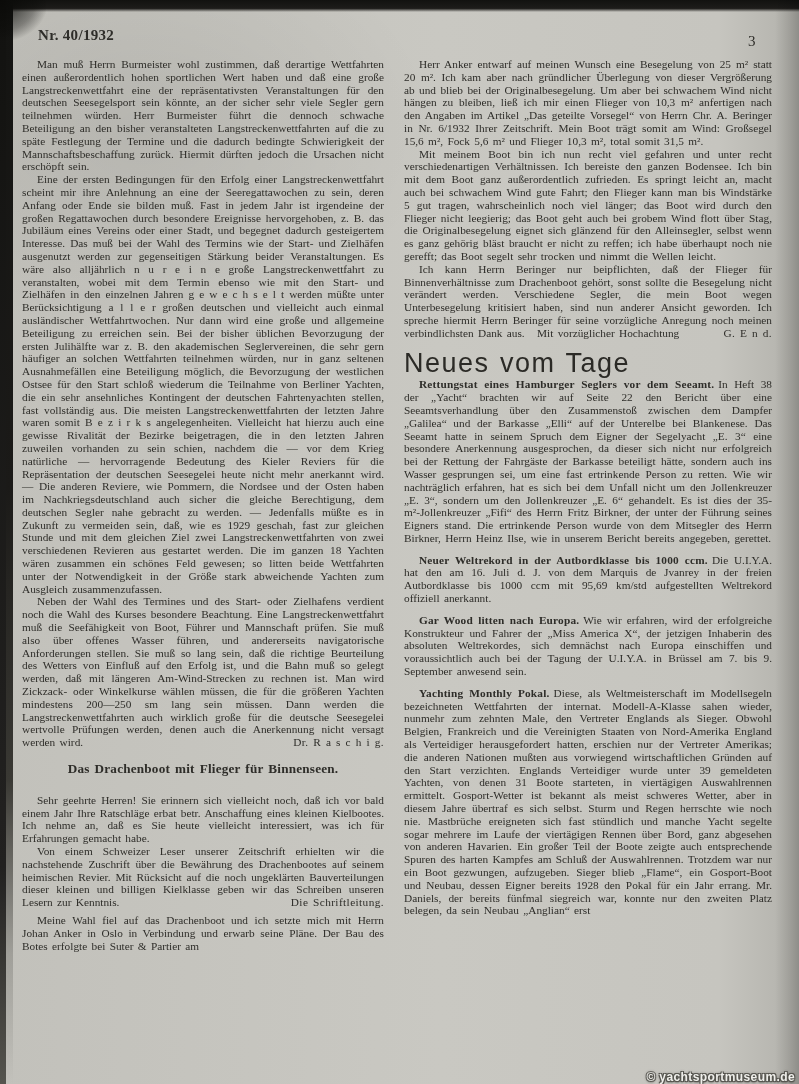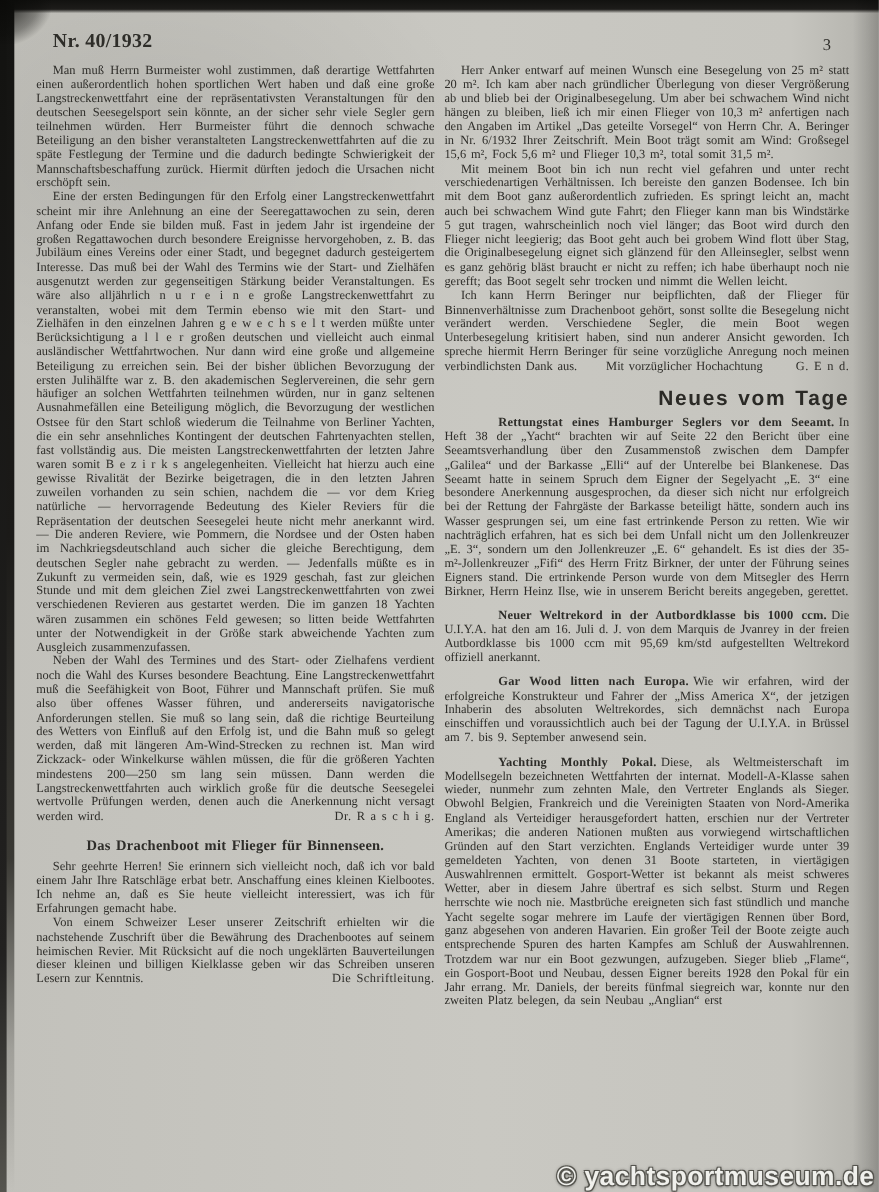--- a/index.html
+++ b/index.html
@@ -28,56 +28,56 @@
   }
   .corner-blob {
     position: absolute; top: 0; left: 0; width: 46px; height: 40px;
     background: radial-gradient(ellipse at 0% 0%, rgba(10,10,8,0.9), rgba(10,10,8,0.35) 55%, transparent 75%);
   }
   .edge-right {
     position: absolute; top: 0; right: 0; width: 24px; height: 100%;
     background: linear-gradient(to right, rgba(0,0,0,0) 0%, rgba(0,0,0,0.10) 55%, rgba(0,0,0,0.20) 100%);
   }
   .header-issue {
-    position: absolute; left: 48px; top: 27px;
-    font-size: 18px; font-weight: bold; letter-spacing: 0.3px;
+    position: absolute; left: 38px; top: 27px;
+    font-size: 15px; font-weight: bold; letter-spacing: 0.3px;
   }
   .header-pageno {
     position: absolute; left: 748px; top: 33px;
     font-size: 15px;
   }
   .col {
     position: absolute; top: 58px;
     font-size: 11.3px; line-height: 12.8px;
     text-align: justify; word-spacing: 1.5px;
     hyphens: auto;
   }
-  .col-left  { left: 33px;  width: 362px; }
+  .col-left  { left: 22px;  width: 362px; }
   .col-right { left: 404px; width: 368px; }
   .col p { margin: 0; }
   .indent { text-indent: 15px; }
   .gap-top { margin-top: 5px !important; }
   .sig { float: right; letter-spacing: 0.4px; }
-  .closing { margin-left: 22px; }
+  .closing { margin-left: 8px; }
   .section-heading {
-    margin: 14px 0 6px; text-align: center;
+    margin: 14px 0 18px; text-align: center;
     font-size: 13.2px; font-weight: bold; letter-spacing: 0.2px;
   }
   .news-heading {
-    margin: 17px 0 9px; text-align: right;
+    margin: 17px 0 9px; text-align: left;
     font-family: "Liberation Sans", sans-serif;
-    font-size: 19px; font-weight: 700; letter-spacing: 1.5px;
+    font-size: 27px; font-weight: 400; letter-spacing: 1.5px;
     color: #2b2a26;
   }
   .news { margin-top: 9px !important; }
-  .news-lead { margin-right: 4px; letter-spacing: 0.2px; margin-left: 34px; }
+  .news-lead { margin-right: 4px; letter-spacing: 0.2px; }
   .watermark {
     position: absolute; right: 4px; bottom: 0px;
     font-family: "Liberation Sans", sans-serif;
-    font-size: 24px; font-weight: bold; letter-spacing: 0.4px;
+    font-size: 12px; font-weight: bold; letter-spacing: 0.4px;
     color: #f0f0ec;
     text-shadow:
       -1px -1px 0 #56554f, 1px -1px 0 #56554f,
       -1px  1px 0 #56554f, 1px  1px 0 #56554f,
       0 0 3px rgba(40,40,36,0.9), 0 2px 2px rgba(0,0,0,0.35);
   }
 </style>
 </head>
 <body>
 
@@ -94,20 +94,21 @@
 
   <div class="col col-left">
     <p class="indent"><span>Man muß Herrn Burmeister wohl zustimmen, daß derartige Wettfahrten einen außerordentlich hohen sportlichen Wert haben und daß eine große Langstreckenwettfahrt eine der repräsentativsten Veranstaltungen für den deutschen Seesegelsport sein könnte, an der sicher sehr viele Segler gern teilnehmen würden. Herr Burmeister führt die dennoch schwache Beteiligung an den bisher veranstalteten Langstreckenwettfahrten auf die zu späte Festlegung der Termine und die dadurch bedingte Schwierigkeit der Mannschaftsbeschaffung zurück. Hiermit dürften jedoch die Ursachen nicht erschöpft sein.</span></p>
     <p class="indent"><span>Eine der ersten Bedingungen für den Erfolg einer Langstreckenwettfahrt scheint mir ihre Anlehnung an eine der Seeregattawochen zu sein, deren Anfang oder Ende sie bilden muß. Fast in jedem Jahr ist irgendeine der großen Regattawochen durch besondere Ereignisse hervorgehoben, z. B. das Jubiläum eines Vereins oder einer Stadt, und begegnet dadurch gesteigertem Interesse. Das muß bei der Wahl des Termins wie der Start- und Zielhäfen ausgenutzt werden zur gegenseitigen Stärkung beider Veranstaltungen. Es wäre also alljährlich n u r  e i n e große Langstreckenwettfahrt zu veranstalten, wobei mit dem Termin ebenso wie mit den Start- und Zielhäfen in den einzelnen Jahren g e w e c h s e l t werden müßte unter Berücksichtigung a l l e r großen deutschen und vielleicht auch einmal ausländischer Wettfahrtwochen. Nur dann wird eine große und allgemeine Beteiligung zu erreichen sein. Bei der bisher üblichen Bevorzugung der ersten Julihälfte war z. B. den akademischen Seglervereinen, die sehr gern häufiger an solchen Wettfahrten teilnehmen würden, nur in ganz seltenen Ausnahmefällen eine Beteiligung möglich, die Bevorzugung der westlichen Ostsee für den Start schloß wiederum die Teilnahme von Berliner Yachten, die ein sehr ansehnliches Kontingent der deutschen Fahrtenyachten stellen, fast vollständig aus. Die meisten Langstreckenwettfahrten der letzten Jahre waren somit B e z i r k s angelegenheiten. Vielleicht hat hierzu auch eine gewisse Rivalität der Bezirke beigetragen, die in den letzten Jahren zuweilen vorhanden zu sein schien, nachdem die — vor dem Krieg natürliche — hervorragende Bedeutung des Kieler Reviers für die Repräsentation der deutschen Seesegelei heute nicht mehr anerkannt wird. — Die anderen Reviere, wie Pommern, die Nordsee und der Osten haben im Nachkriegsdeutschland auch sicher die gleiche Berechtigung, dem deutschen Segler nahe gebracht zu werden. — Jedenfalls müßte es in Zukunft zu vermeiden sein, daß, wie es 1929 geschah, fast zur gleichen Stunde und mit dem gleichen Ziel zwei Langstreckenwettfahrten von zwei verschiedenen Revieren aus gestartet werden. Die im ganzen 18 Yachten wären zusammen ein schönes Feld gewesen; so litten beide Wettfahrten unter der Notwendigkeit in der Größe stark abweichende Yachten zum Ausgleich zusammenzufassen.</span></p>
     <p class="indent"><span>Neben der Wahl des Termines und des Start- oder Zielhafens verdient noch die Wahl des Kurses besondere Beachtung. Eine Langstreckenwettfahrt muß die Seefähigkeit von Boot, Führer und Mannschaft prüfen. Sie muß also über offenes Wasser führen, und andererseits navigatorische Anforderungen stellen. Sie muß so lang sein, daß die richtige Beurteilung des Wetters von Einfluß auf den Erfolg ist, und die Bahn muß so gelegt werden, daß mit längeren Am-Wind-Strecken zu rechnen ist. Man wird Zickzack- oder Winkelkurse wählen müssen, die für die größeren Yachten mindestens 200—250 sm lang sein müssen. Dann werden die Langstreckenwettfahrten auch wirklich große für die deutsche Seesegelei wertvolle Prüfungen werden, denen auch die Anerkennung nicht versagt werden wird.</span> <span class="sig">Dr. R a s c h i g.</span></p>
 
     <h3 class="section-heading">Das Drachenboot mit Flieger für Binnenseen.</h3>
 
     <p class="indent gap-top"><span>Sehr geehrte Herren!  Sie erinnern sich vielleicht noch, daß ich vor bald einem Jahr Ihre Ratschläge erbat betr. Anschaffung eines kleinen Kielbootes. Ich nehme an, daß es Sie heute vielleicht interessiert, was ich für Erfahrungen gemacht habe.</span></p>
     <p class="indent"><span>Von einem Schweizer Leser unserer Zeitschrift erhielten wir die nachstehende Zuschrift über die Bewährung des Drachenbootes auf seinem heimischen Revier. Mit Rücksicht auf die noch ungeklärten Bauverteilungen dieser kleinen und billigen Kielklasse geben wir das Schreiben unseren Lesern zur Kenntnis.</span> <span class="sig">Die Schriftleitung.</span></p>
+    <p class="indent gap-top"><span>Meine Wahl fiel auf das Drachenboot und ich setzte mich mit Herrn Johan Anker in Oslo in Verbindung und erwarb seine Pläne. Der Bau des Botes erfolgte bei Suter &amp; Partier am</span></p>
   </div>
 
   <div class="col col-right">
     <p class="indent"><span>Herr Anker entwarf auf meinen Wunsch eine Besegelung von 25 m² statt 20 m². Ich kam aber nach gründlicher Überlegung von dieser Vergrößerung ab und blieb bei der Originalbesegelung. Um aber bei schwachem Wind nicht hängen zu bleiben, ließ ich mir einen Flieger von 10,3 m² anfertigen nach den Angaben im Artikel „Das geteilte Vorsegel“ von Herrn Chr. A. Beringer in Nr. 6/1932 Ihrer Zeitschrift. Mein Boot trägt somit am Wind: Großsegel 15,6 m², Fock 5,6 m² und Flieger 10,3 m², total somit 31,5 m².</span></p>
     <p class="indent"><span>Mit meinem Boot bin ich nun recht viel gefahren und unter recht verschiedenartigen Verhältnissen. Ich bereiste den ganzen Bodensee. Ich bin mit dem Boot ganz außerordentlich zufrieden. Es springt leicht an, macht auch bei schwachem Wind gute Fahrt; den Flieger kann man bis Windstärke 5 gut tragen, wahrscheinlich noch viel länger; das Boot wird durch den Flieger nicht leegierig; das Boot geht auch bei grobem Wind flott über Stag, die Originalbesegelung eignet sich glänzend für den Alleinsegler, selbst wenn es ganz gehörig bläst braucht er nicht zu reffen; ich habe überhaupt noch nie gerefft; das Boot segelt sehr trocken und nimmt die Wellen leicht.</span></p>
     <p class="indent"><span>Ich kann Herrn Beringer nur beipflichten, daß der Flieger für Binnenverhältnisse zum Drachenboot gehört, sonst sollte die Besegelung nicht verändert werden. Verschiedene Segler, die mein Boot wegen Unterbesegelung kritisiert haben, sind nun anderer Ansicht geworden. Ich spreche hiermit Herrn Beringer für seine vorzügliche Anregung noch meinen verbindlichsten Dank aus.</span> <span class="closing">Mit vorzüglicher Hochachtung</span> <span class="sig">G. E n d.</span></p>
 
     <h2 class="news-heading">Neues vom Tage</h2>
 
     <p class="indent news"><b class="news-lead">Rettungstat eines Hamburger Seglers vor dem Seeamt.</b><span>In Heft 38 der „Yacht“ brachten wir auf Seite 22 den Bericht über eine Seeamtsverhandlung über den Zusammenstoß zwischen dem Dampfer „Galilea“ und der Barkasse „Elli“ auf der Unterelbe bei Blankenese. Das Seeamt hatte in seinem Spruch dem Eigner der Segelyacht „E. 3“ eine besondere Anerkennung ausgesprochen, da dieser sich nicht nur erfolgreich bei der Rettung der Fahrgäste der Barkasse beteiligt hätte, sondern auch ins Wasser gesprungen sei, um eine fast ertrinkende Person zu retten. Wie wir nachträglich erfahren, hat es sich bei dem Unfall nicht um den Jollenkreuzer „E. 3“, sondern um den Jollenkreuzer „E. 6“ gehandelt. Es ist dies der 35-m²-Jollenkreuzer „Fifi“ des Herrn Fritz Birkner, der unter der Führung seines Eigners stand. Die ertrinkende Person wurde von dem Mitsegler des Herrn Birkner, Herrn Heinz Ilse, wie in unserem Bericht bereits angegeben, gerettet.</span></p>

